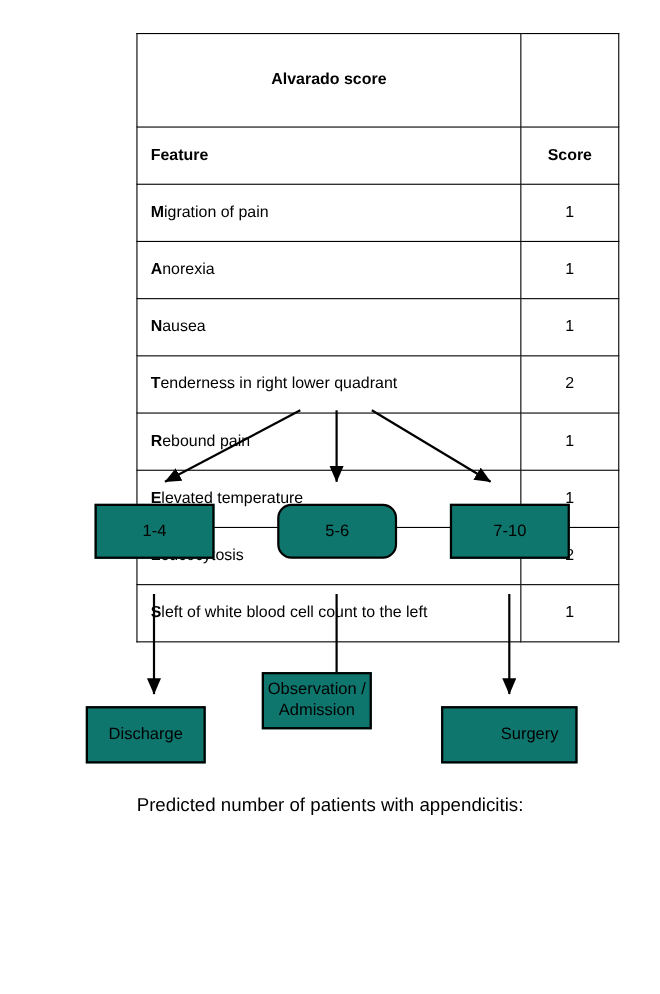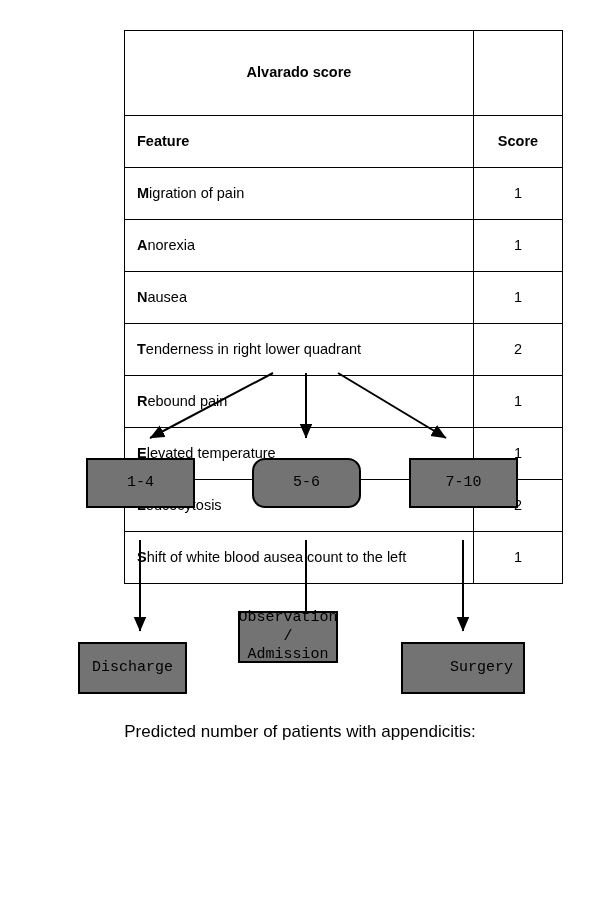--- a/index.html
+++ b/index.html
@@ -70,22 +70,21 @@
   .flow-box {
     position: absolute;
     border: 2px solid #000;
     box-sizing: border-box;
     display: flex;
     align-items: center;
     justify-content: center;
     text-align: center;
     font-size: 15px;
     line-height: 1.25;
-    background: #737373;
-    font-family: Liberation Mono, monospace;
+    background: #0f766e;
   }
 
   #box-range-1 { left: 86px;  top: 458px; width: 109px; height: 50px; }
   #box-range-2 { left: 252px; top: 458px; width: 109px; height: 50px; border-radius: 13px; }
   #box-range-3 { left: 409px; top: 458px; width: 109px; height: 50px; }
 
   #box-action-1 { left: 78px;  top: 642px; width: 109px; height: 52px; }
   #box-action-2 { left: 238px; top: 611px; width: 100px; height: 52px; }
   #box-action-3 { left: 401px; top: 642px; width: 124px; height: 52px; padding-left: 37px; }
 
@@ -166,21 +165,21 @@
     </tr>
     <tr class="body-row">
       <td class="feat-col cell-pad"><span class="mnemonic">E</span><span>levated temperature</span></td>
       <td class="score-col">1</td>
     </tr>
     <tr class="body-row">
       <td class="feat-col cell-pad"><span class="mnemonic">L</span><span>eucocytosis</span></td>
       <td class="score-col">2</td>
     </tr>
     <tr class="body-row">
-      <td class="feat-col cell-pad"><span class="mnemonic">S</span><span>hift of white blood ausea count to the left</span></td>
+      <td class="feat-col cell-pad"><span class="mnemonic">S</span><span>left of white blood cell count to the left</span></td>
       <td class="score-col">1</td>
     </tr>
 
   </tbody>
 </table>
 
 <svg id="arrows" viewBox="0 0 600 904">
   <defs>
     <marker id="arrowhead" markerWidth="9" markerHeight="9" refX="7.2" refY="3.2" orient="auto" markerUnits="strokeWidth">
       <path d="M0,0 L7.4,3.2 L0,6.4 z" fill="#000"></path>

